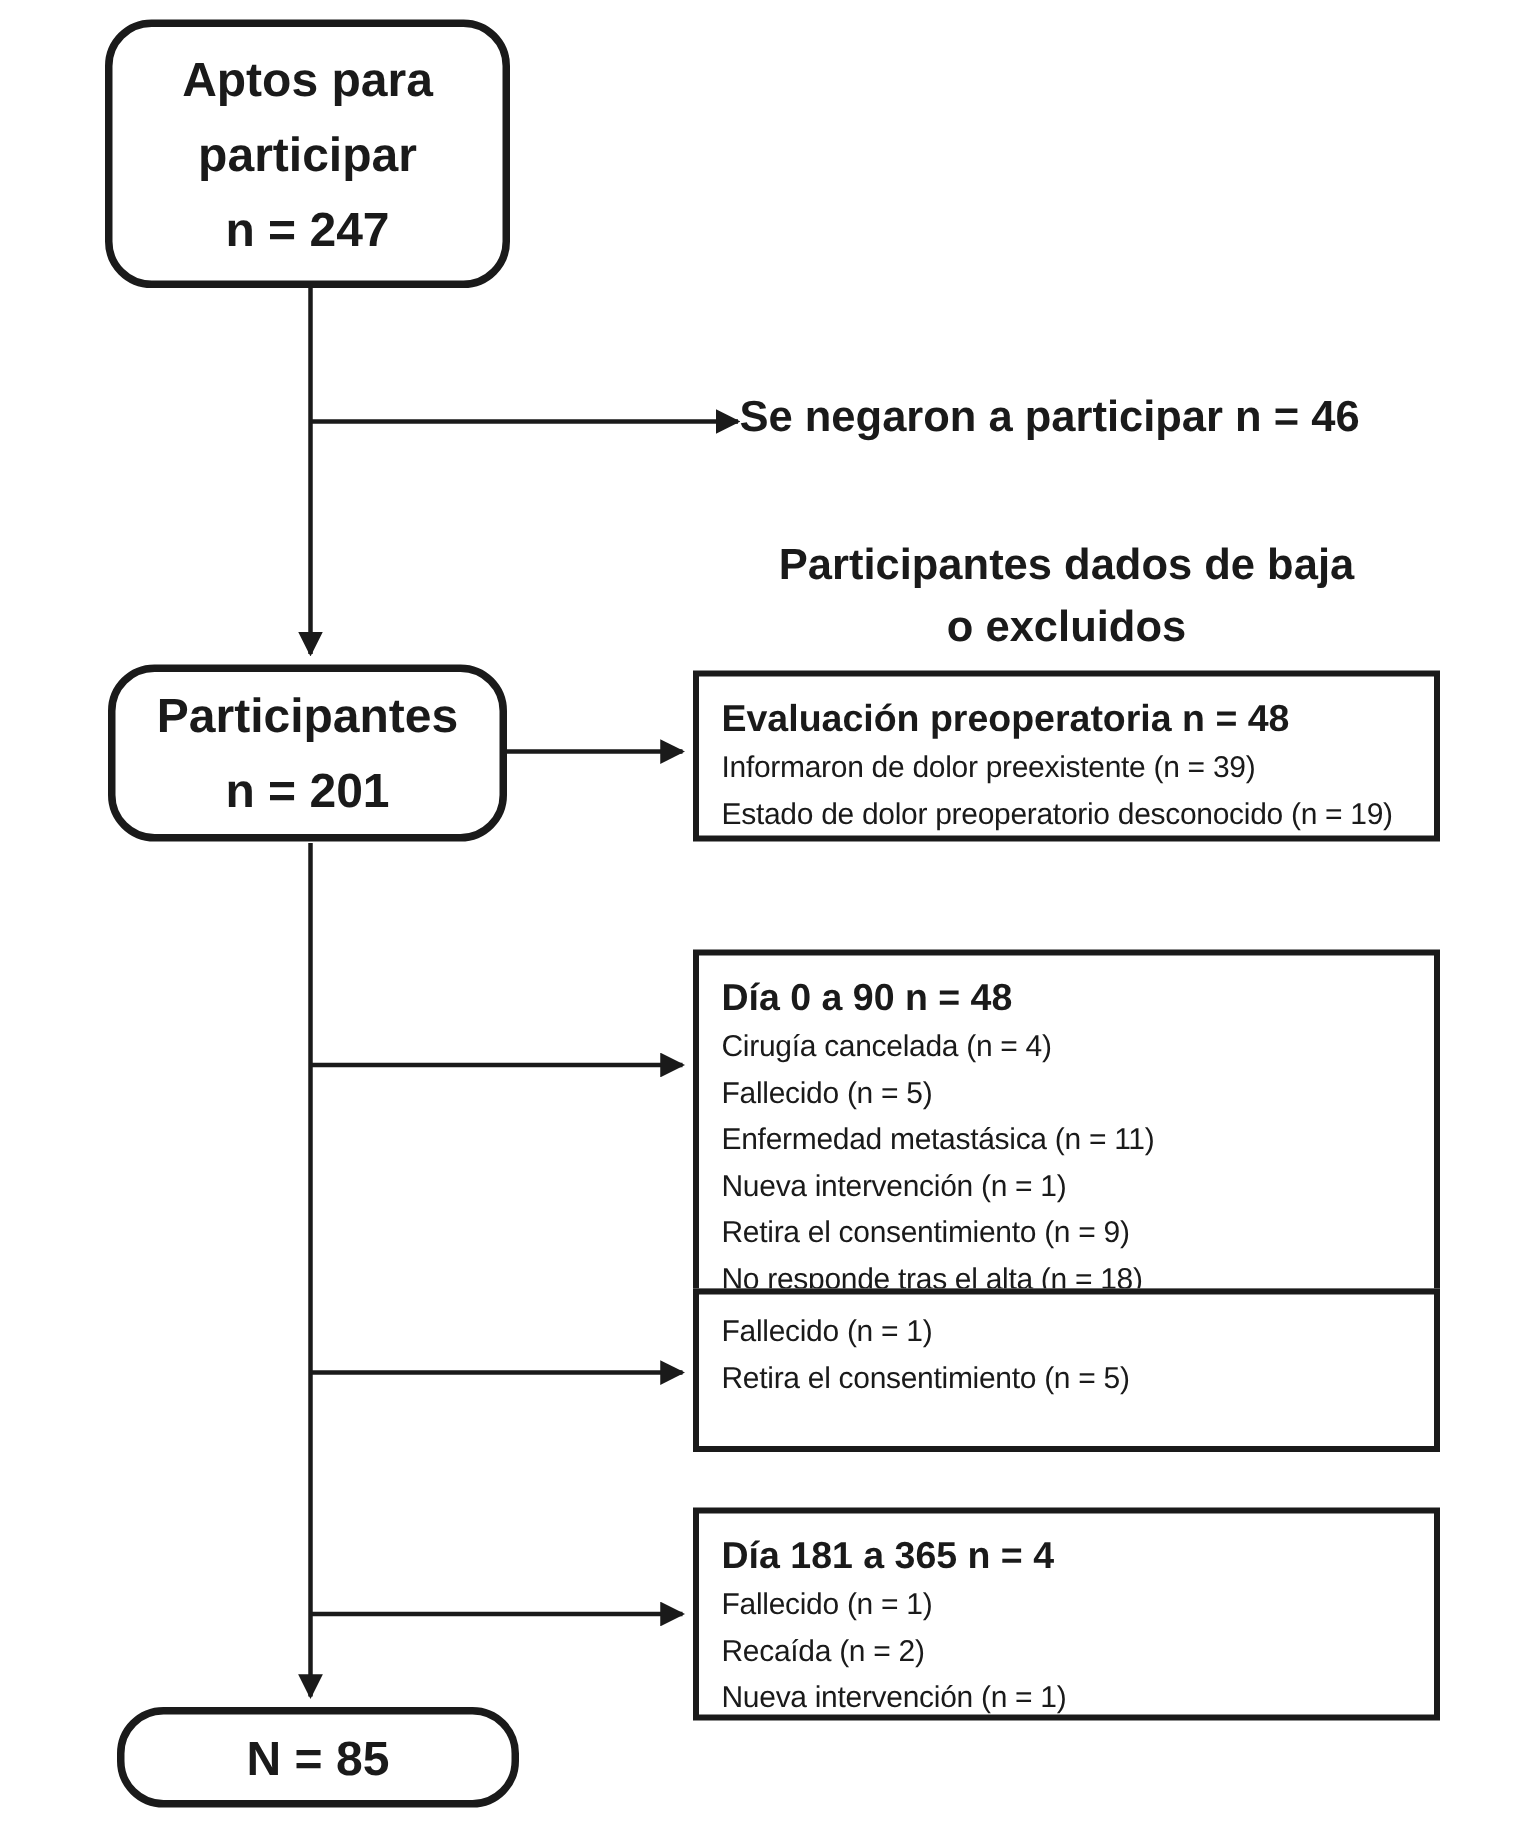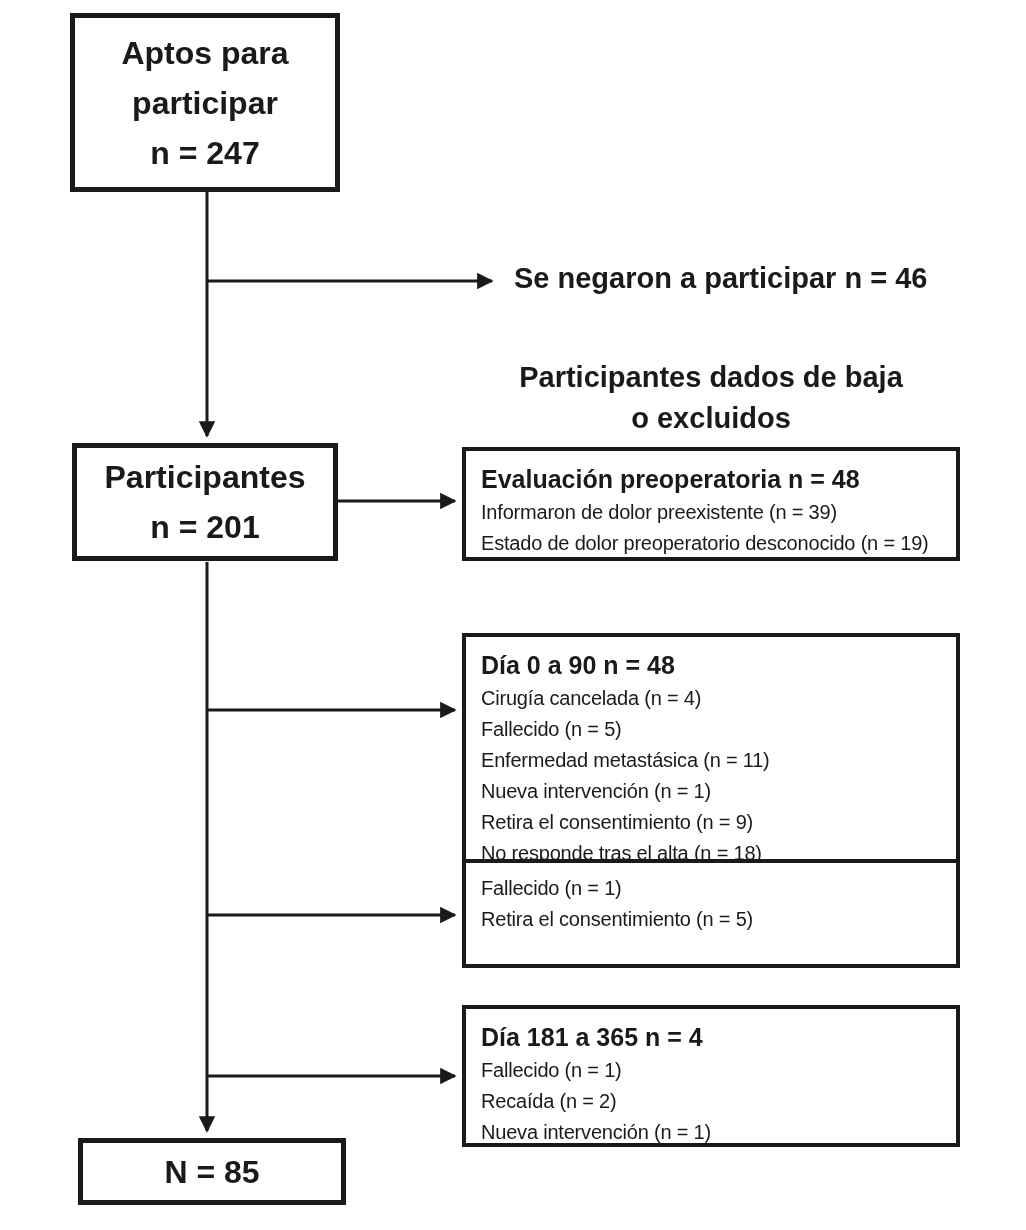--- a/index.html
+++ b/index.html
@@ -15,20 +15,21 @@
     position:absolute;
     box-sizing:border-box;
     background:#ffffff;
     border:5px solid #1a1a1a;
   }
   .center-box{
     display:flex;flex-direction:column;
     align-items:center;justify-content:center;
     text-align:center;
     font-weight:bold;
+    border-radius:31px;
   }
   #eligible-box{left:70px;top:13px;width:270px;height:179px;font-size:32px;line-height:50px;}
   #participants-box{left:72px;top:443px;width:266px;height:118px;font-size:32px;line-height:50px;}
   #final-box{left:78px;top:1138px;width:268px;height:67px;font-size:32px;line-height:34px;}
   .exclusion-box{
     left:462px;width:498px;
     border-width:4px;
     padding:10px 4px 0 15px;
   }
   #exclusion-box-preop{top:447px;height:114px;}
@@ -37,21 +38,21 @@
   #exclusion-box-day181-365{top:1005px;height:142px;}
   .exclusion-title{
     font-weight:bold;font-size:25px;line-height:36px;
     white-space:nowrap;
   }
   .exclusion-item{
     font-size:20px;line-height:31px;
     letter-spacing:-0.2px;white-space:nowrap;
   }
   #refused-label{
-    position:absolute;left:514px;top:262px;
+    position:absolute;left:493px;top:262px;
     font-weight:bold;font-size:29px;white-space:nowrap;
   }
   #withdrawn-heading{
     position:absolute;left:462px;top:357px;width:498px;
     text-align:center;font-weight:bold;font-size:29px;line-height:41px;
   }
   #arrow-layer{
     position:absolute;left:0;top:0;width:1026px;height:1230px;
     pointer-events:none;
   }

